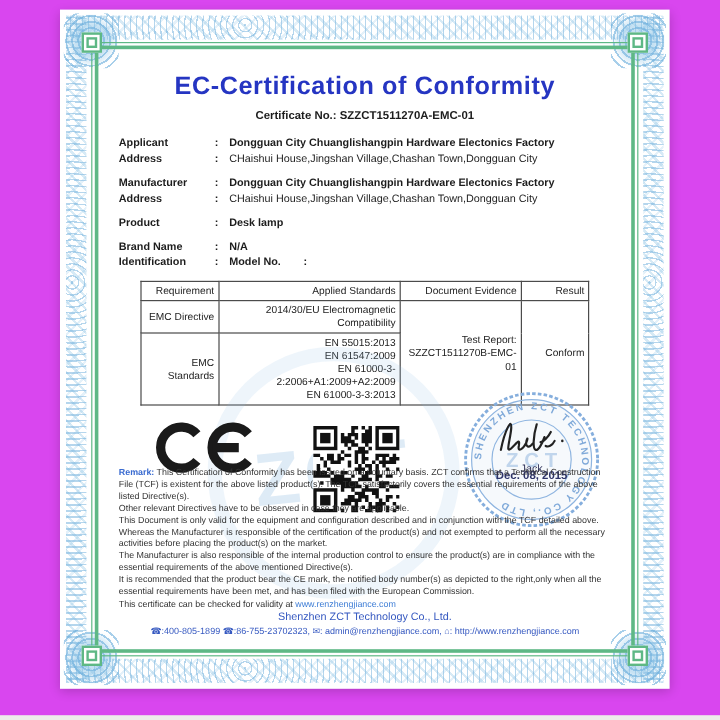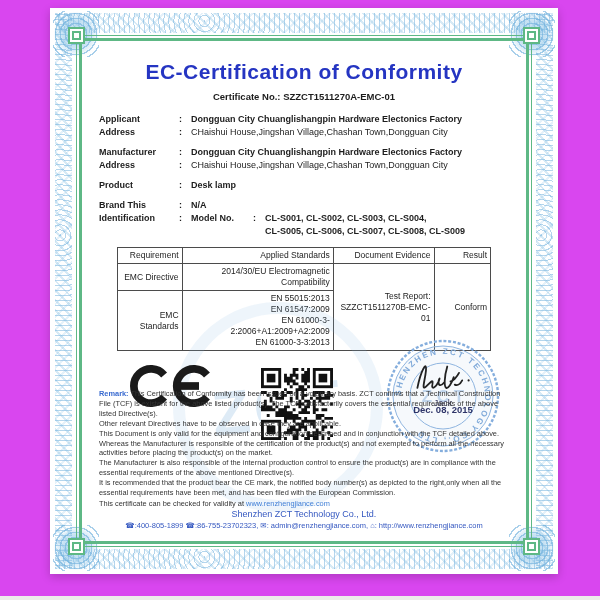--- a/index.html
+++ b/index.html
@@ -129,32 +129,30 @@
           </div>
           <div class="igroup">
             <div class="irow">
               <span class="ilabel">Product</span>
               <span class="icolon">:</span>
               <span class="ivalue bold">Desk lamp</span>
             </div>
           </div>
           <div class="igroup">
             <div class="irow">
-              <span class="ilabel">Brand This</span>
+              <span class="ilabel">Brand Name</span>
               <span class="icolon">:</span>
               <span class="ivalue bold">N/A</span>
             </div>
             <div class="irow">
               <span class="ilabel">Identification</span>
               <span class="icolon">:</span>
               <span class="ident-val">
                 <span class="sublabel">Model No.</span>
                 <span class="icolon">:</span>
-                <span class="ivalue bold ml">CL-S001, CL-S002, CL-S003, CL-S004,
-CL-S005, CL-S006, CL-S007, CL-S008, CL-S009</span>
               </span>
             </div>
           </div>
         </div>
 
         <table class="tbl">
           <colgroup>
               <col class="c-req">
               <col class="c-std">
               <col class="c-ev">

